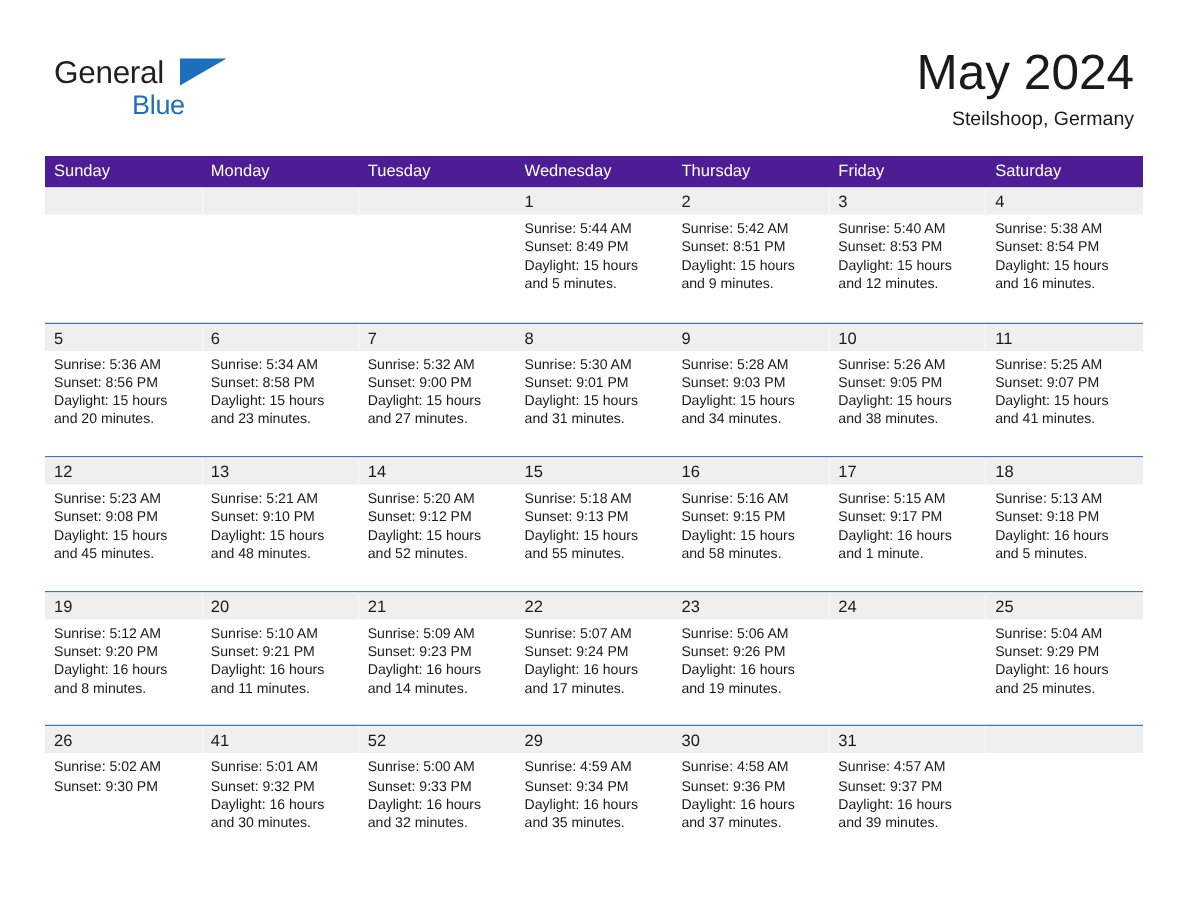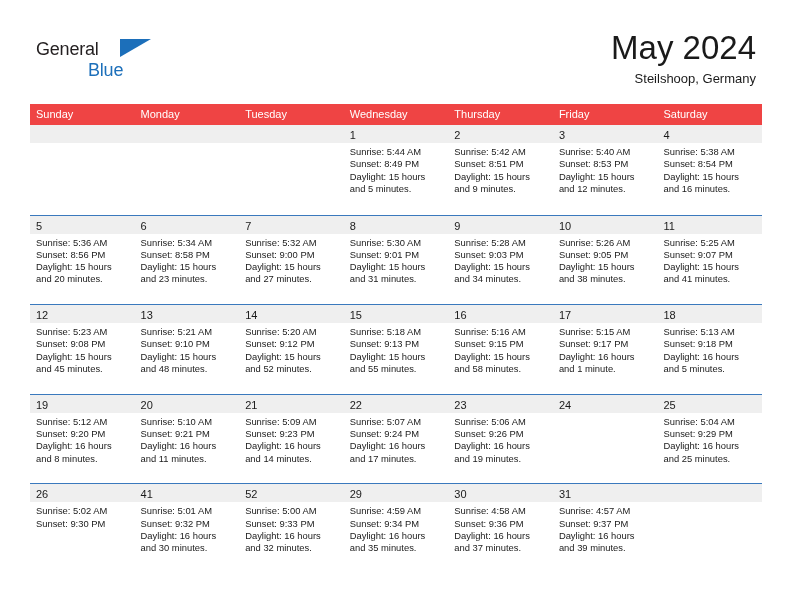--- a/index.html
+++ b/index.html
@@ -35,21 +35,21 @@
     position: absolute;
     left: 36px;
     top: 36px;
     width: 115px;
     height: 50px;
   }
   .logo-general {
     position: absolute;
     left: 0;
     top: 0;
-    font-size: 18px;
+    font-size: 21px;
     letter-spacing: -0.2px;
     color: #231f20;
     line-height: 26px;
     font-family: "Liberation Sans", sans-serif;
   }
   .logo-blue {
     position: absolute;
     left: 52px;
     top: 21px;
     font-size: 18px;
@@ -95,21 +95,21 @@
     position: absolute;
     left: 30px;
     top: 104px;
     width: 732px;
   }
 
   .weekdays {
     display: flex;
     width: 732px;
     height: 21px;
-    background: #ef4444;
+    background: #4c1d95;
   }
   .weekday {
     flex: 1 1 0;
     color: #ffffff;
     font-size: 11px;
     line-height: 21px;
     padding-left: 6px;
     box-sizing: border-box;
     white-space: nowrap;
     overflow: hidden;

